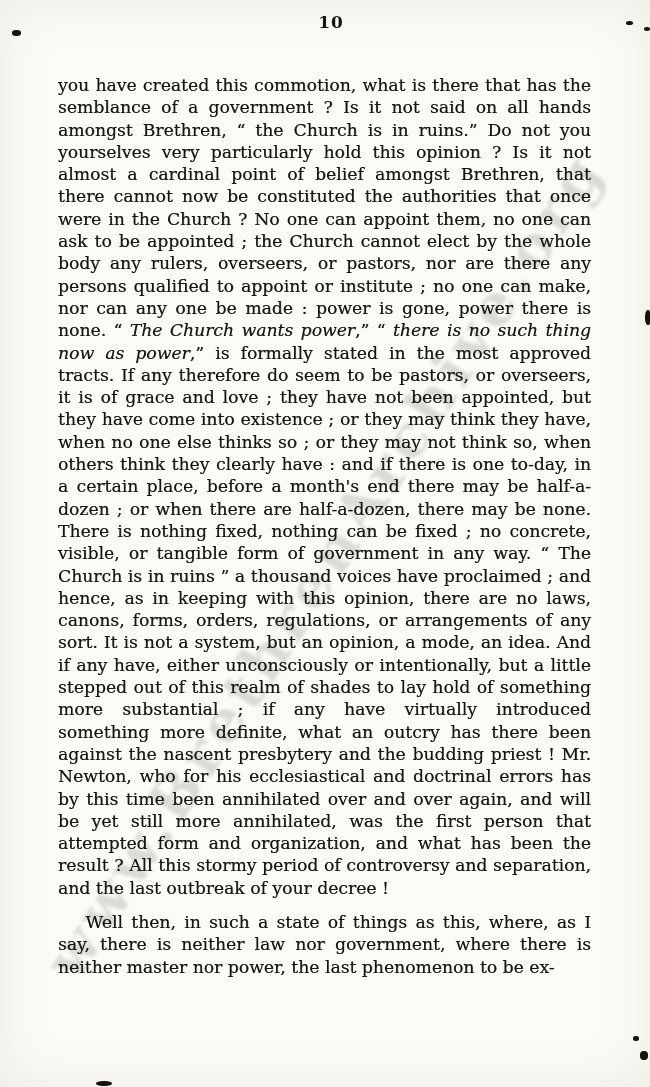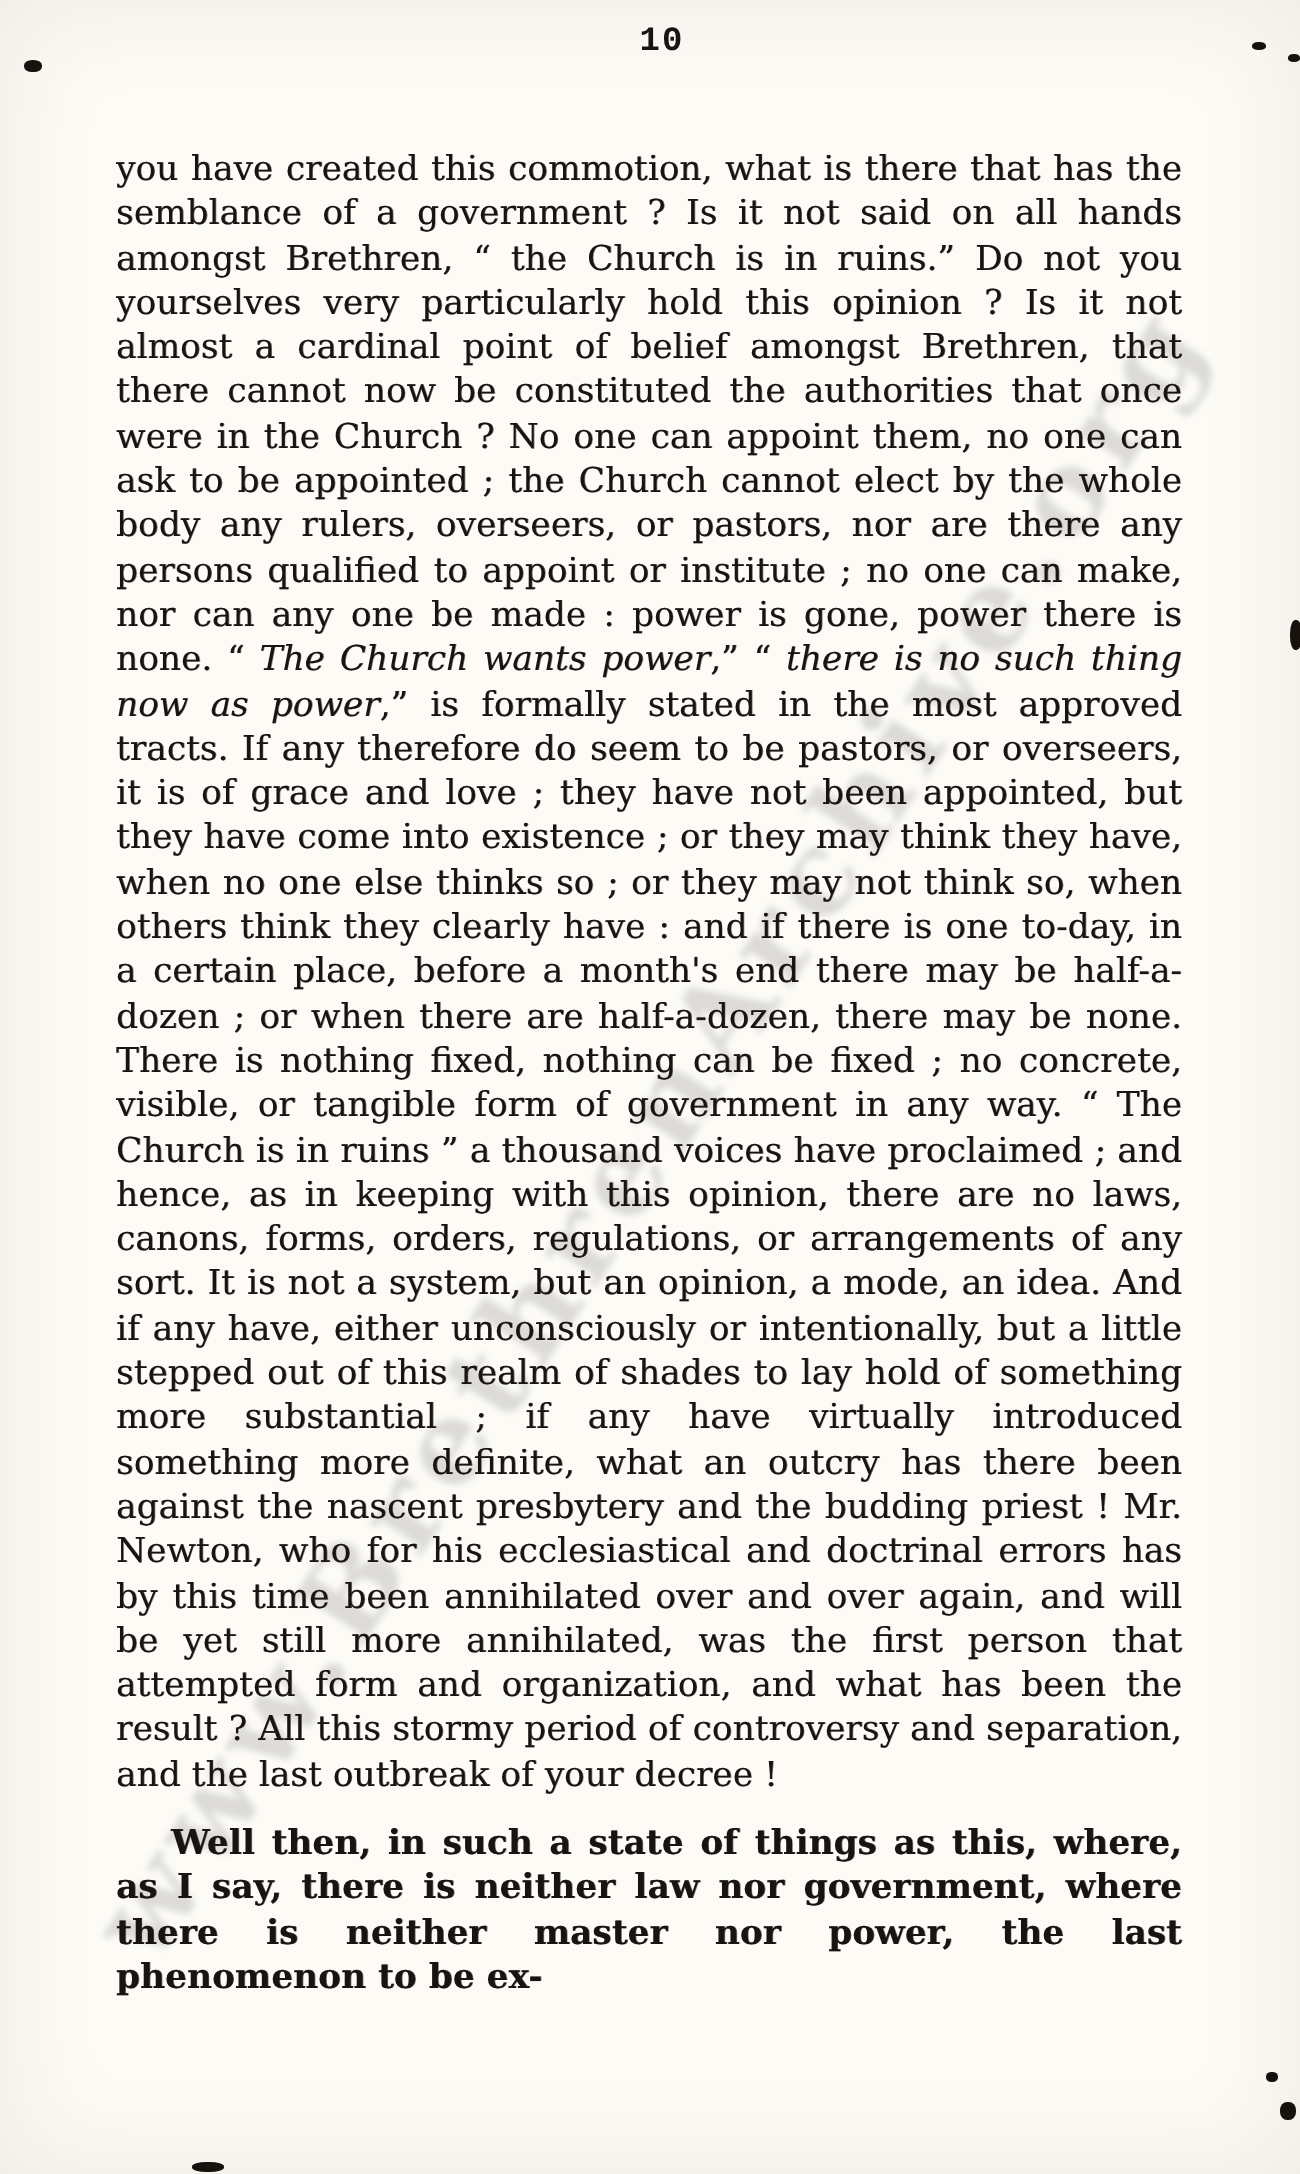--- a/index.html
+++ b/index.html
@@ -9,32 +9,32 @@
     margin:0 auto;
     background:#fcfbf6;
     overflow:hidden;
     font-family:"DejaVu Serif","Liberation Serif",serif;
     color:#171411;
     box-shadow: inset 0 0 55px rgba(60,50,40,0.08);
   }
   .page-number {
     position:absolute; top:12px; left:12px; right:0;
     text-align:center;
-    font-size:17px; font-weight:700; letter-spacing:1px;font-family:Liberation Mono, monospace;
+    font-size:17px; font-weight:700; letter-spacing:1px;
   }
   .body-text {
     position:absolute;
     top:62px; left:46px; width:557px;
     font-size:17.2px;
     line-height:22.3px;
     text-align:justify;
     text-shadow: 0.35px 0 0 rgba(25,20,15,0.55);
   }
   .para { margin:12px; padding:0; }
-  .para.indent { text-indent:1.6em;font-weight:bold; }
+  .para.indent { text-indent:1.6em; }
   .italic { font-style:italic; }
   .watermark {
     position:absolute;
     top:52%; left:50%;
     transform:translate(-50%,-50%) rotate(-57deg);
     transform-origin:center center;
     font-size:58px; font-weight:700;
     letter-spacing:6px;
     white-space:nowrap;
     color:rgba(150,147,142,0.30);

